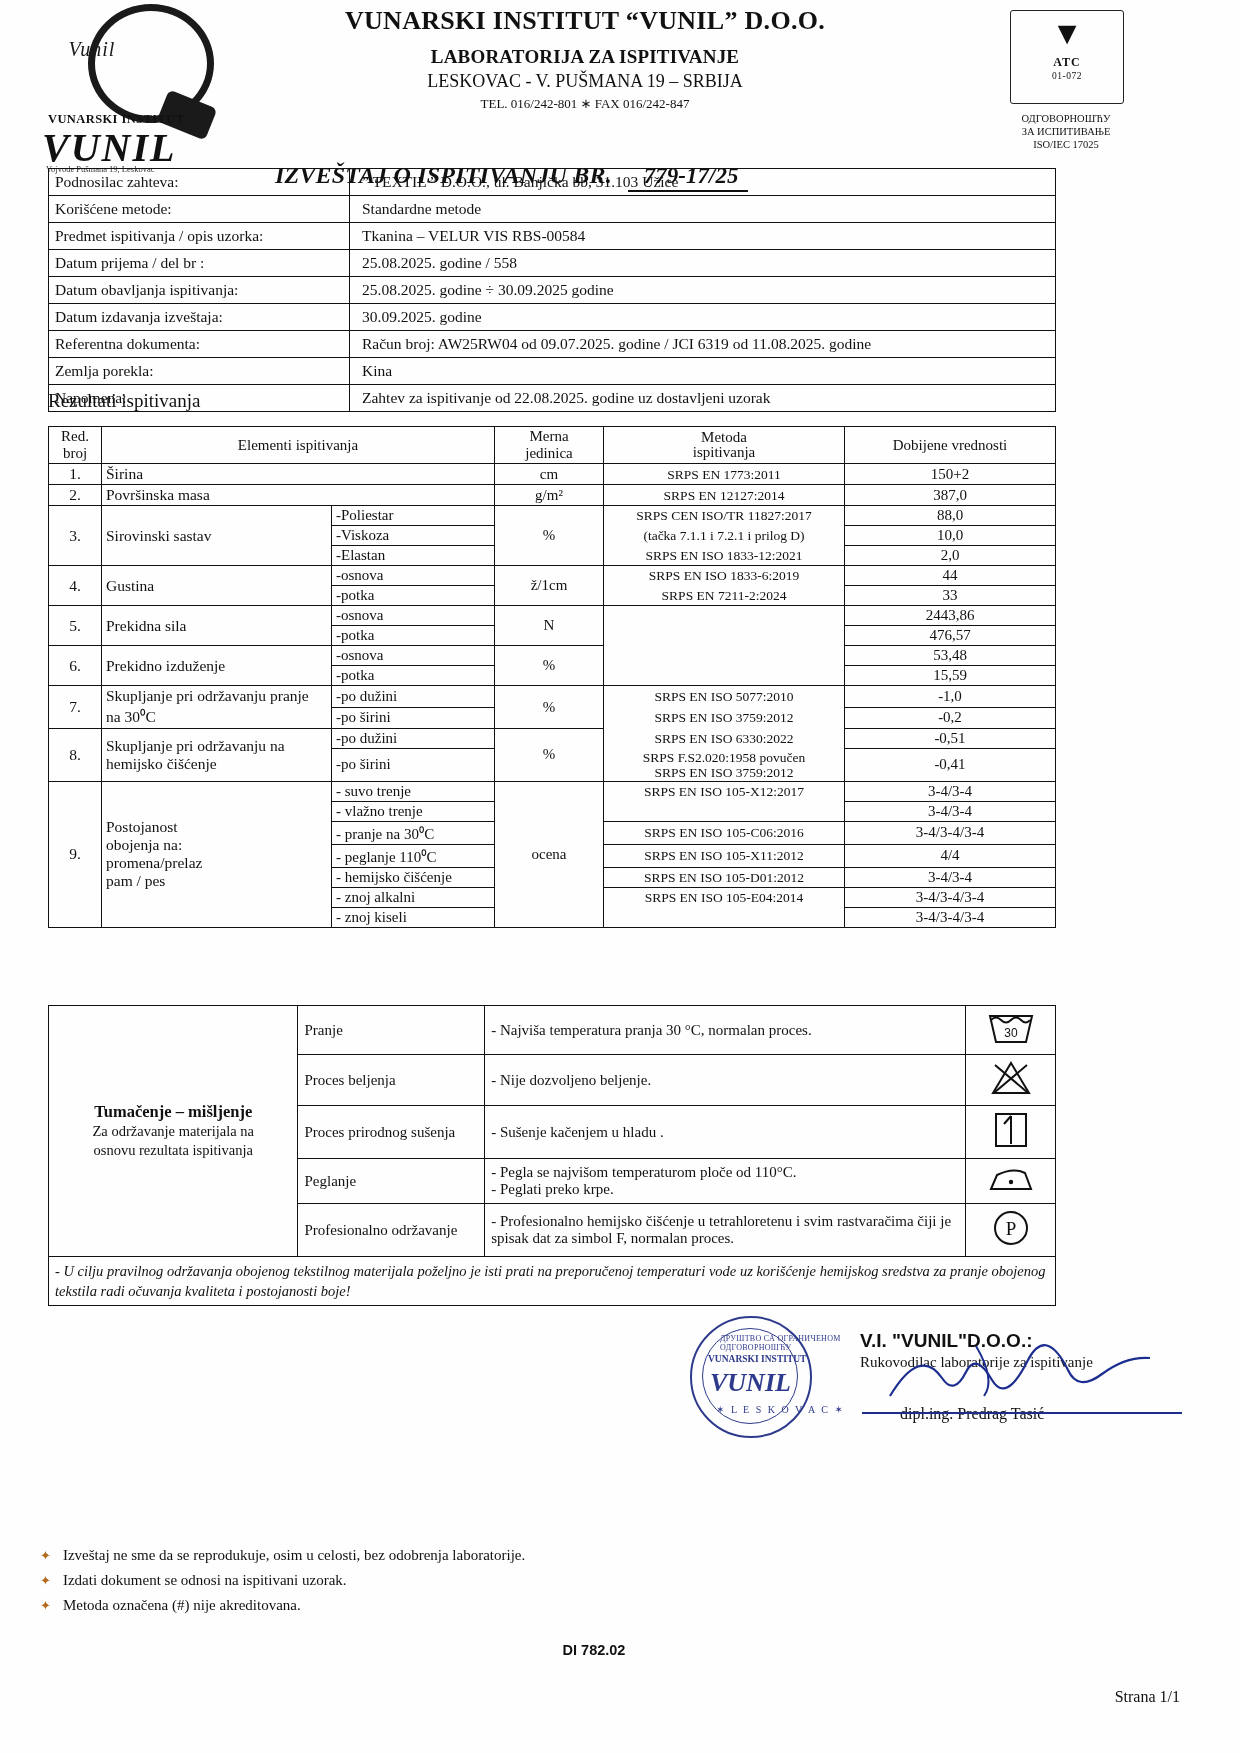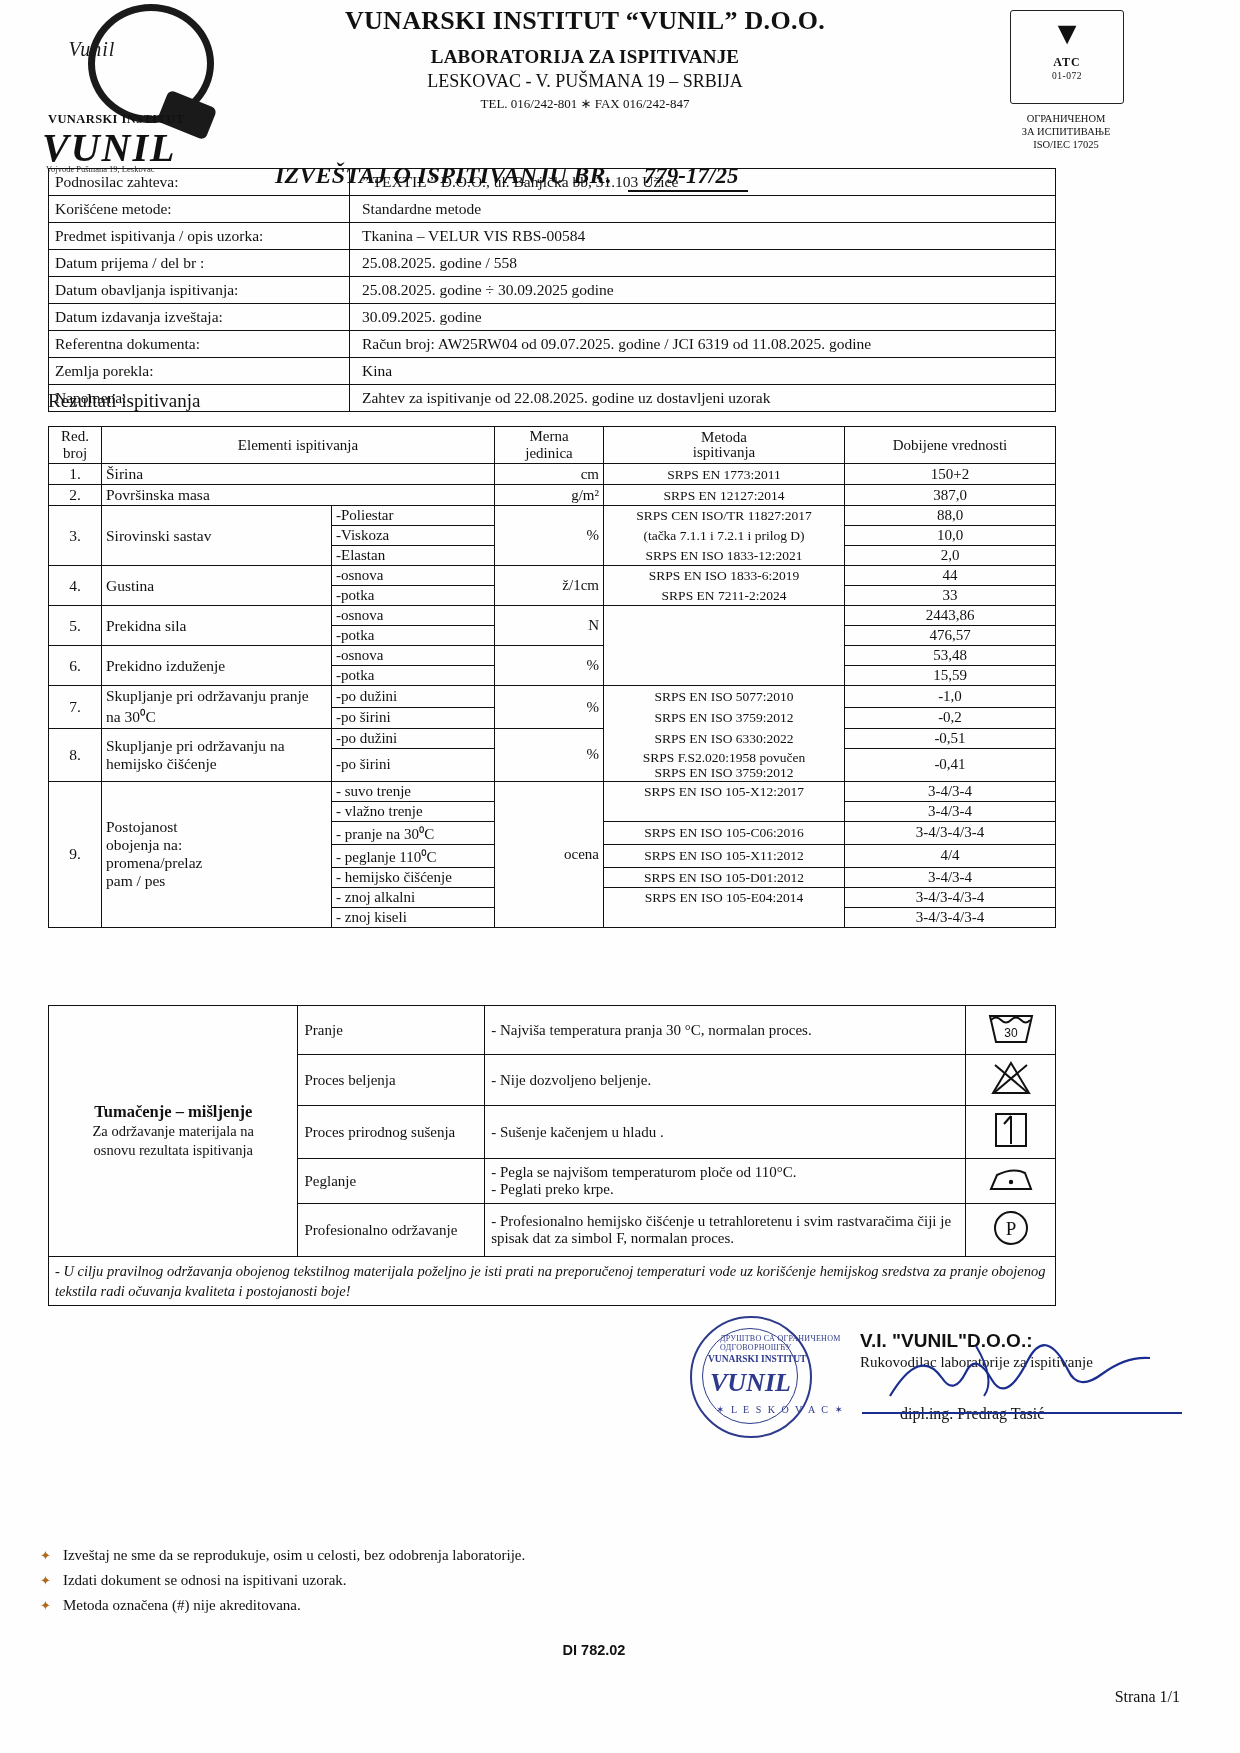--- a/index.html
+++ b/index.html
@@ -74,21 +74,21 @@
   .res-title { position:absolute; left:48px; top:390px; font-size:19px; }
 
   .main-table {
     position:absolute; left:48px; top:426px; width:1008px; font-size:14px;
   }
   .main-table td, .main-table th { border:1px solid #111; padding:1px 4px; }
   .main-table th { font-weight:normal; font-size:15px; text-align:center; }
   .c-no { width:44px; text-align:center; font-size:15.5px; }
   .c-el-main { padding-left:10px; font-size:15.5px; }
   .c-sub { width:154px; padding-left:10px; font-size:15px; }
-  .c-unit { width:100px; text-align:right; font-size:15px; }
+  .c-unit { width:100px; text-align:center; font-size:15px; }
   .c-met { width:232px; text-align:center; font-size:13.5px; line-height:15px; }
   .c-val { width:202px; text-align:center; font-size:15px; }
   .nb-t { border-top:none !important; }
   .nb-b { border-bottom:none !important; }
 
   
   .care-table {
     position:absolute; left:48px; top:1005px; width:1008px; font-size:15px;
   }
   .care-table td { border:1px solid #111; padding:4px 6px; }
@@ -158,21 +158,21 @@
       <span class="report-title">IZVEŠTAJ O ISPITIVANJU BR.</span>
       <span class="report-num">779-17/25</span>
     </div>
 
     <div class="atc-box">
       <div class="atc-mark">▼</div>
       <div class="atc-t">ATC</div>
       <div class="atc-n">01-072</div>
     </div>
     <div class="atc-cap">
-      <div>ОГРАНИЧЕНОМ</div>
+      <div>ОДГОВОРНОШЋУ</div>
       <div>ЗА ИСПИТИВАЊЕ</div>
       <div>ISO/IEC 17025</div>
     </div>
   </div>
 
   <table class="info-table">
     <tbody>
         <tr>
       <td class="lbl">Podnosilac zahteva:</td>
       <td class="val">” TEXTIL ” D.O.O., ul. Banjička bb, 31.103 Užice</td>

